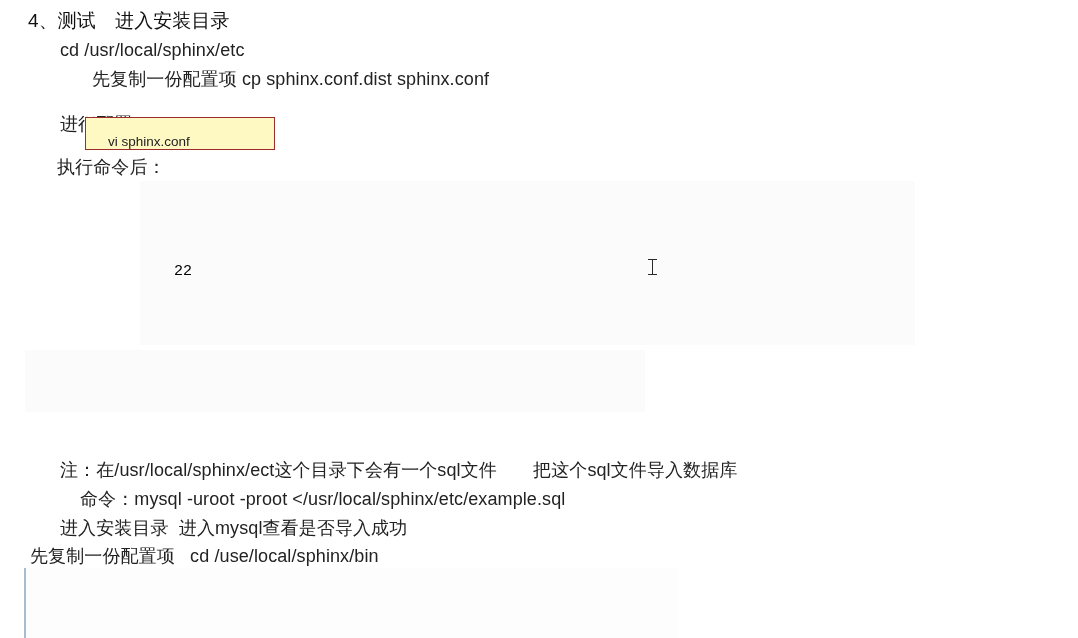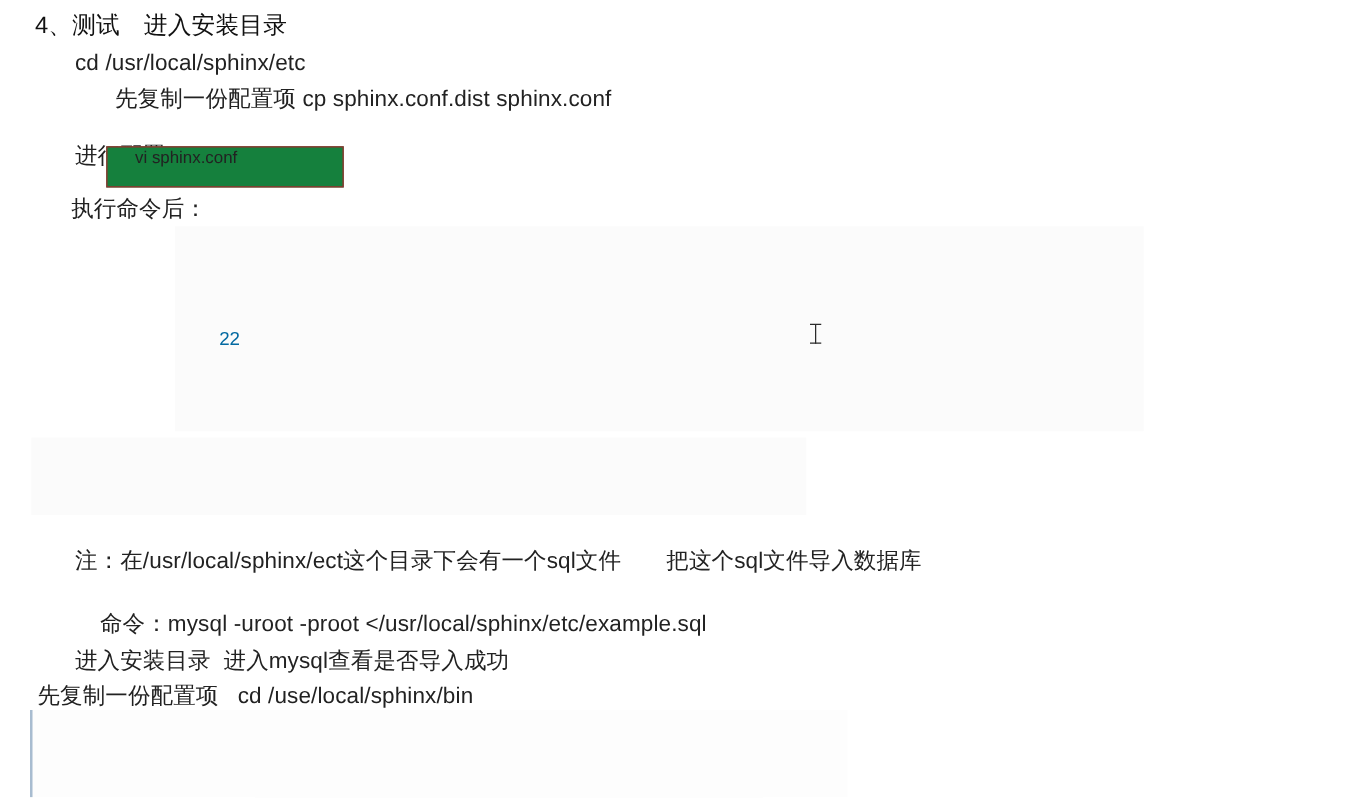--- a/index.html
+++ b/index.html
@@ -27,24 +27,24 @@
   }
   .doc-line.heading {
     font-size: 19px;
     color: #111111;
   }
 
   
   .red-box {
     position: absolute;
     border: 1.6px solid #9b2d2d;
-    background: #15803d;
+    background: #fef9c3;
     box-sizing: border-box;
     display: flex;
-    align-items: flex-start;
+    align-items: flex-end;
   }
   .red-box .rb-text {
     font-size: 13.5px;
     color: #222222;
     white-space: pre;
     padding-left: 22px;
   }
 
   
   .code-block {
@@ -60,22 +60,22 @@
   .code-block .crow {
     position: relative;
     height: 20.3px;
     white-space: pre;
   }
   .gutter {
     position: absolute;
     left: 0;
     width: 52px;
     text-align: right;
-    color: #0369a1;
-    font-family: Liberation Sans, sans-serif;
+    color: #000000;
+    font-family: Liberation Mono, monospace;
     font-size: 15px;
   }
   .ctext {
     position: absolute;
     left: 130px;
     color: #4a4a52;
     white-space: pre;
   }
   .code-block2 .ctext { left: 0; }
 
@@ -163,21 +163,21 @@
 </div>
 
 <div class="code-block code-block2" style="left:25px; top:350px; width:620px; height:62px;">
   <div class="crow">
     <span class="ctext">#</span>
   </div>
   
   
 </div>
 
-<div class="doc-line" style="left:60px; top:438px;text-align:center;">注：在/usr/local/sphinx/ect这个目录下会有一个sql文件　　把这个sql文件导入数据库</div>
+<div class="doc-line" style="left:60px; top:460px;text-align:center;">注：在/usr/local/sphinx/ect这个目录下会有一个sql文件　　把这个sql文件导入数据库</div>
 
 <div class="doc-line" style="left:80px; top:489px;">命令：mysql -uroot -proot &lt;/usr/local/sphinx/etc/example.sql</div>
 
 <div class="doc-line" style="left:60px; top:518px;">进入安装目录  进入mysql查看是否导入成功</div>
 
 <div class="doc-line" style="left:30px; top:546px;">先复制一份配置项   cd /use/local/sphinx/bin</div>
 
 <div class="terminal" style="left:24px; top:568px; width:654px; height:70px;">
   <div class="tbar"></div>
 

